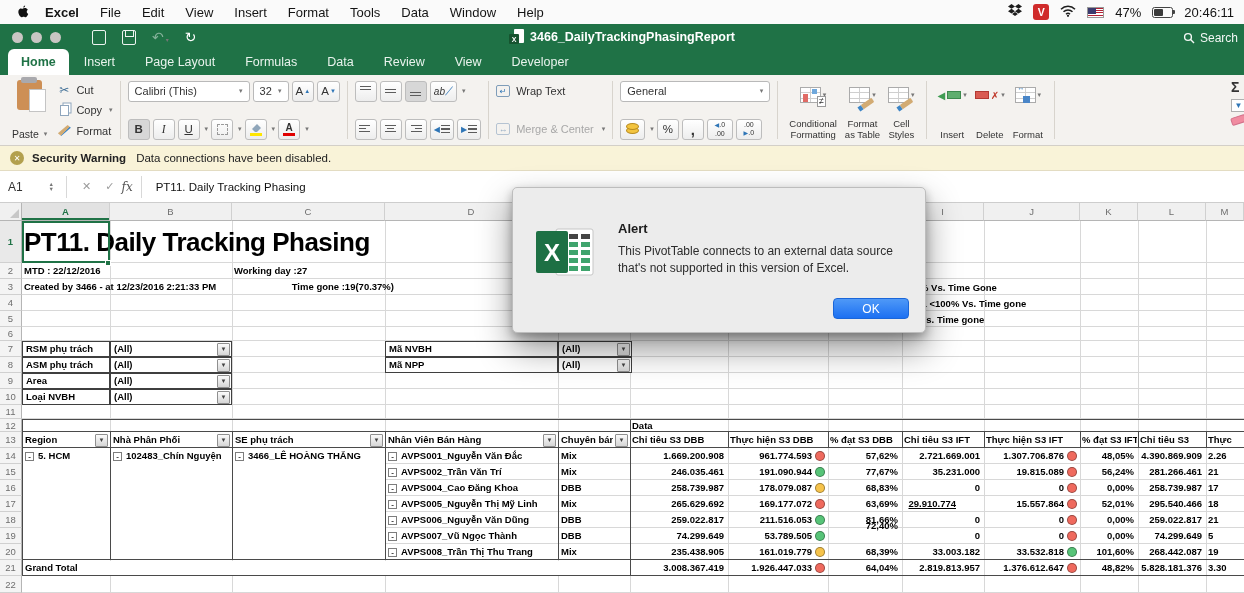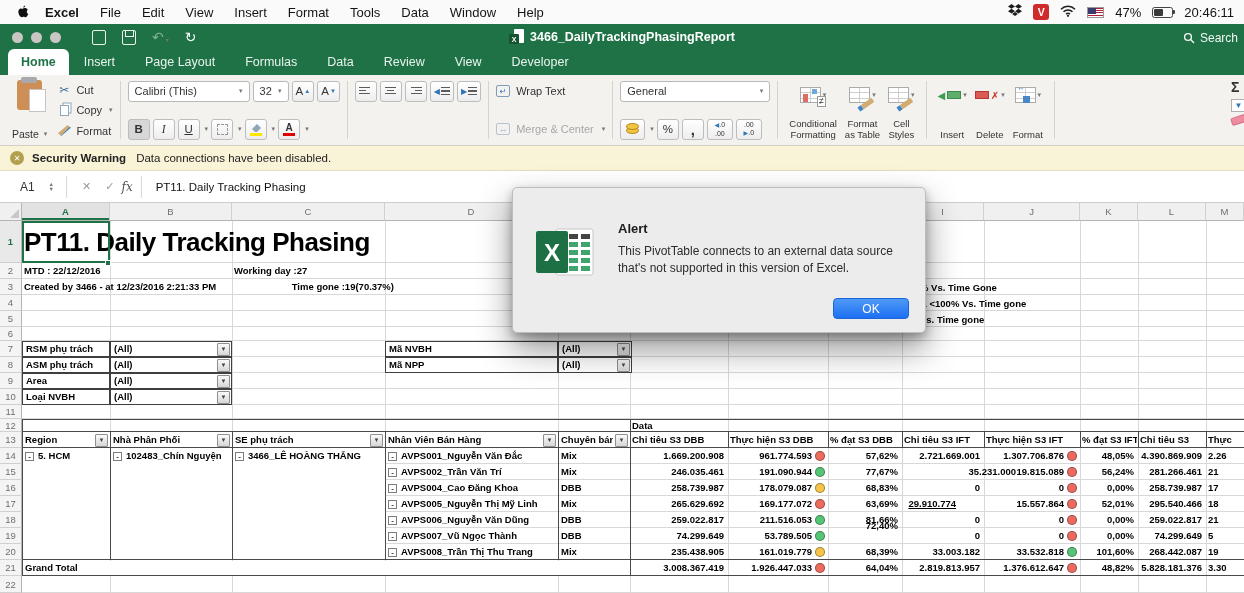--- a/index.html
+++ b/index.html
@@ -124,21 +124,21 @@
   
   .secbar{position:absolute;left:0;top:146px;width:1244px;height:25px;background:#f9f3d8;border-bottom:1px solid #e3dcc2;
     display:flex;align-items:center;font-size:11.5px;color:#222;padding-left:10px}
   .secico{width:14px;height:14px;border-radius:50%;background:#b3a04e;color:#fff;font-size:8px;display:flex;
     align-items:center;justify-content:center;margin-right:8px}
   .secbar b{margin-right:10px}
 
   
   .fbar{position:absolute;left:0;top:171px;width:1244px;height:32px;background:#fff;border-bottom:1px solid #cdcdcd;
     display:flex;align-items:center;font-size:12px;color:#333}
-  .namebox{width:58px;padding-left:20px;display:flex;align-items:center;justify-content:space-between}
+  .namebox{width:58px;padding-left:8px;display:flex;align-items:center;justify-content:space-between}
   .stepper{display:flex;flex-direction:column;font-size:5.5px;color:#777;line-height:5px;padding-right:4px}
   .fdiv{width:1px;height:22px;background:#d8d8d8;margin:0 8px}
   .fxi{color:#9a9a9a;margin:0 7px;font-size:11px}
   .fxit{font-family:"DejaVu Serif",serif;font-style:italic;color:#555;font-size:12px}
   .fval{margin-left:6px;font-size:11.5px;color:#111}
 
   
   .sheet{position:absolute;left:0;top:203px;width:1244px;height:390px;background:#fff;overflow:hidden}
   .colstrip{background:#f0f0f0;border-bottom:1px solid #b5b5b5}
   .corner{background:#f0f0f0;border-right:1px solid #b5b5b5;border-bottom:1px solid #b5b5b5}
@@ -336,20 +336,45 @@
             <span class="colbar">
               <span style="font-size:10px;font-weight:700;line-height:9px">A</span>
               <span class="bar" style="background:#e00000"></span>
             </span>
           </div>
           <span class="car">▾</span>
       </div>
     </div>
     <div class="vdiv"></div>
     <div class="rg col">
+      <div class="row">
+        <div class="tbtn">
+            <span class="va">
+              <i style="top:0"></i>
+              <i style="top:3px"></i>
+            </span>
+          </div>
+        <div class="tbtn">
+            <span class="va">
+              <i style="top:3px"></i>
+              <i style="top:6px"></i>
+            </span>
+          </div>
+        <div class="tbtn pressed">
+            <span class="va">
+              <i style="top:6px"></i>
+              <i style="top:9px"></i>
+            </span>
+          </div>
+        <div class="tbtn">
+            <span style="font-style:italic;font-size:10px">ab</span>
+            <span style="color:#2e75b6">⟋</span>
+          </div>
+          <span class="car">▾</span>
+      </div>
       <div class="row">
         <div class="tbtn">
             <span class="ha">
               <i style="top:1px;left:0;width:11px"></i>
               <i style="top:4px;left:0;width:7px"></i>
               <i style="top:7px;left:0;width:11px"></i>
             </span>
           </div>
         <div class="tbtn">
             <span class="ha">
@@ -679,21 +704,21 @@
       <div class="abs pcell b num" style="left: 1138px; top: 246px; width: 64px; height: 14px;">4.390.869.909</div>
       <div class="abs pcell b" style="left: 1208px; top: 246px; width: 36px; height: 14px;">2.26</div>
       <div class="abs pcell b" style="left: 388px; top: 262px; width: 166px; height: 14px;"><span class="collapse">-</span>AVPS002_Trần Văn Trí</div>
       <div class="abs pcell b" style="left: 561px; top: 262px; width: 66px; height: 14px;">Mix</div>
       <div class="abs pcell b num" style="left: 630px; top: 262px; width: 94px; height: 14px;">246.035.461</div>
       <div class="abs pcell b numflex" style="left: 728px; top: 262px; width: 97px; height: 14px;">
         <span>191.090.944</span>
         <span class="light" style="background: rgb(87, 196, 120);"></span>
       </div>
       <div class="abs pcell b num" style="left: 828px; top: 262px; width: 70px; height: 14px;">77,67%</div>
-      <div class="abs pcell b num" style="left: 902px; top: 262px; width: 78px; height: 14px; margin-left: 36px;">35.231.000</div>
+      <div class="abs pcell b num" style="left: 902px; top: 262px; width: 78px; height: 14px;">35.231.000</div>
       <div class="abs pcell b numflex" style="left: 984px; top: 262px; width: 93px; height: 14px;">
         <span>19.815.089</span>
         <span class="light" style="background: rgb(239, 106, 94);"></span>
       </div>
       <div class="abs pcell b num" style="left: 1080px; top: 262px; width: 54px; height: 14px;">56,24%</div>
       <div class="abs pcell b num" style="left: 1138px; top: 262px; width: 64px; height: 14px;">281.266.461</div>
       <div class="abs pcell b" style="left: 1208px; top: 262px; width: 36px; height: 14px;">21</div>
       <div class="abs pcell b" style="left: 388px; top: 278px; width: 166px; height: 14px;"><span class="collapse">-</span>AVPS004_Cao Đăng Khoa</div>
       <div class="abs pcell b" style="left: 561px; top: 278px; width: 66px; height: 14px;">DBB</div>
       <div class="abs pcell b num" style="left: 630px; top: 278px; width: 94px; height: 14px;">258.739.987</div>

